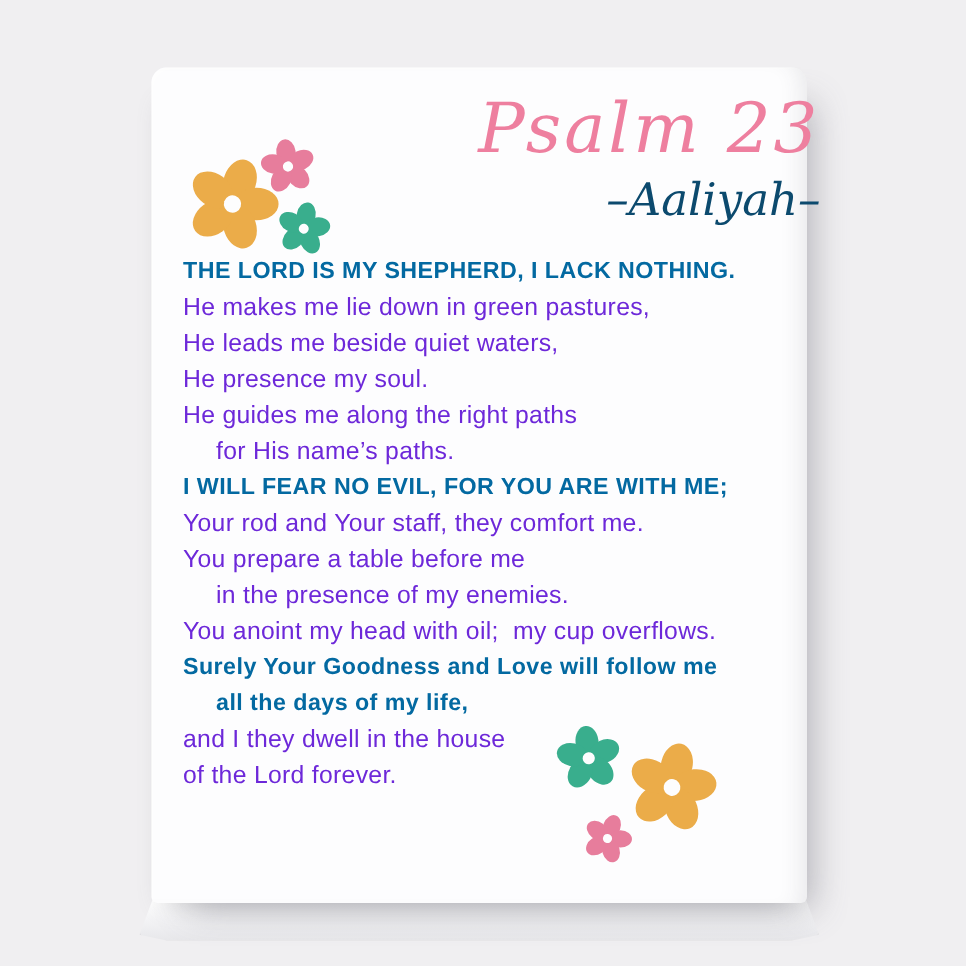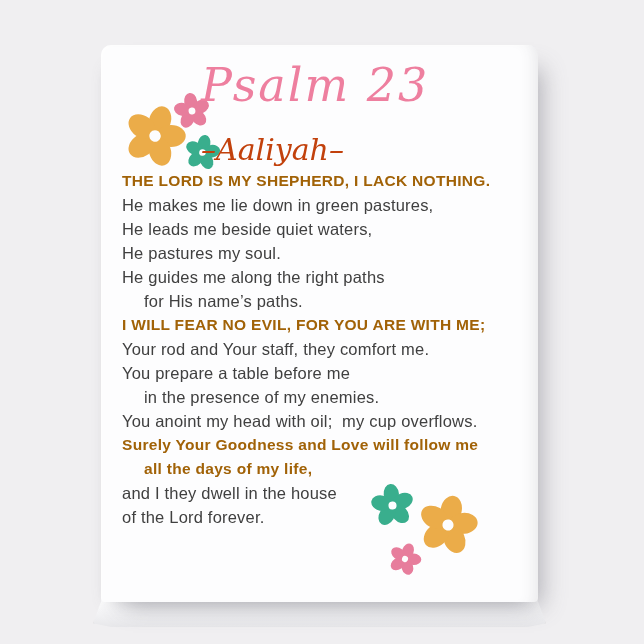--- a/index.html
+++ b/index.html
@@ -28,55 +28,55 @@
     left:93px; top:600px;
     width:453px; height:27px;
     background:linear-gradient(to bottom,#ffffff 0%,#f4f4f6 45%,#e7e7ea 100%);
     clip-path:polygon(1.9% 0, 98.1% 0, 100% 86%, 96% 100%, 4% 100%, 0 86%);
     box-shadow:0 6px 10px -4px rgba(100,100,110,.5);
     border-radius:0 0 8px 8px;
   }
   
   .header{
     position:absolute;
-    left:100px; top:14px; width:330px;
-    text-align:left;
+    left:116px; top:14px; width:330px;
+    text-align:right;
   }
   .title{
     font-family:"DejaVu Serif", serif;
     font-style:italic;
     font-size:46px;
     line-height:1.15;
     color:#ee7f9f;
     letter-spacing:2px;
     white-space:nowrap;
   }
   .name{
     font-family:"DejaVu Serif", serif;
     font-style:italic;
     font-size:30px;
     line-height:1.2;
-    color:#c2410c;
-    margin-top:20px;
+    color:#0c4a6e;
+    margin-top:4px;
     white-space:nowrap;
   }
   
   .verse{
     position:absolute;
     left:21px; top:124px; width:402px;
   }
   .line{
     font-size:16.5px;
     line-height:24px;
-    color:#404040;
+    color:#6d28d9;
     white-space:pre-wrap;
     letter-spacing:.2px;
   }
   .line.emphasis{
-    color:#a16207;
+    color:#0369a1;
     font-weight:bold;
     font-size:15.5px;
     letter-spacing:.3px;
   }
   .line.indent{ padding-left:22px; }
   
   .flower{ position:absolute; }
   .f-orange-top { left:22px;  top:59px;  width:64px; height:64px; transform:rotate(18deg); }
   .f-pink-top   { left:72px;  top:47px;  width:38px; height:38px; transform:rotate(-8deg); }
   .f-teal-top   { left:83px;  top:89px;  width:37px; height:37px; transform:rotate(10deg); }
@@ -124,21 +124,21 @@
 
   <div class="header">
     <div class="title">Psalm 23</div>
     <div class="name">–Aaliyah–</div>
   </div>
 
   <div class="verse">
     <div class="line emphasis">THE LORD IS MY SHEPHERD, I LACK NOTHING.</div>
     <div class="line">He makes me lie down in green pastures,</div>
     <div class="line">He leads me beside quiet waters,</div>
-    <div class="line">He pastures my soul.</div>
+    <div class="line">He presence my soul.</div>
     <div class="line">He guides me along the right paths</div>
     <div class="line indent">for His name’s paths.</div>
     <div class="line emphasis">I WILL FEAR NO EVIL, FOR YOU ARE WITH ME;</div>
     <div class="line">Your rod and Your staff, they comfort me.</div>
     <div class="line">You prepare a table before me</div>
     <div class="line indent">in the presence of my enemies.</div>
     <div class="line">You anoint my head with oil;  my cup overflows.</div>
     <div class="line emphasis">Surely Your Goodness and Love will follow me</div>
     <div class="line emphasis indent">all the days of my life,</div>
     <div class="line">and I they dwell in the house</div>

